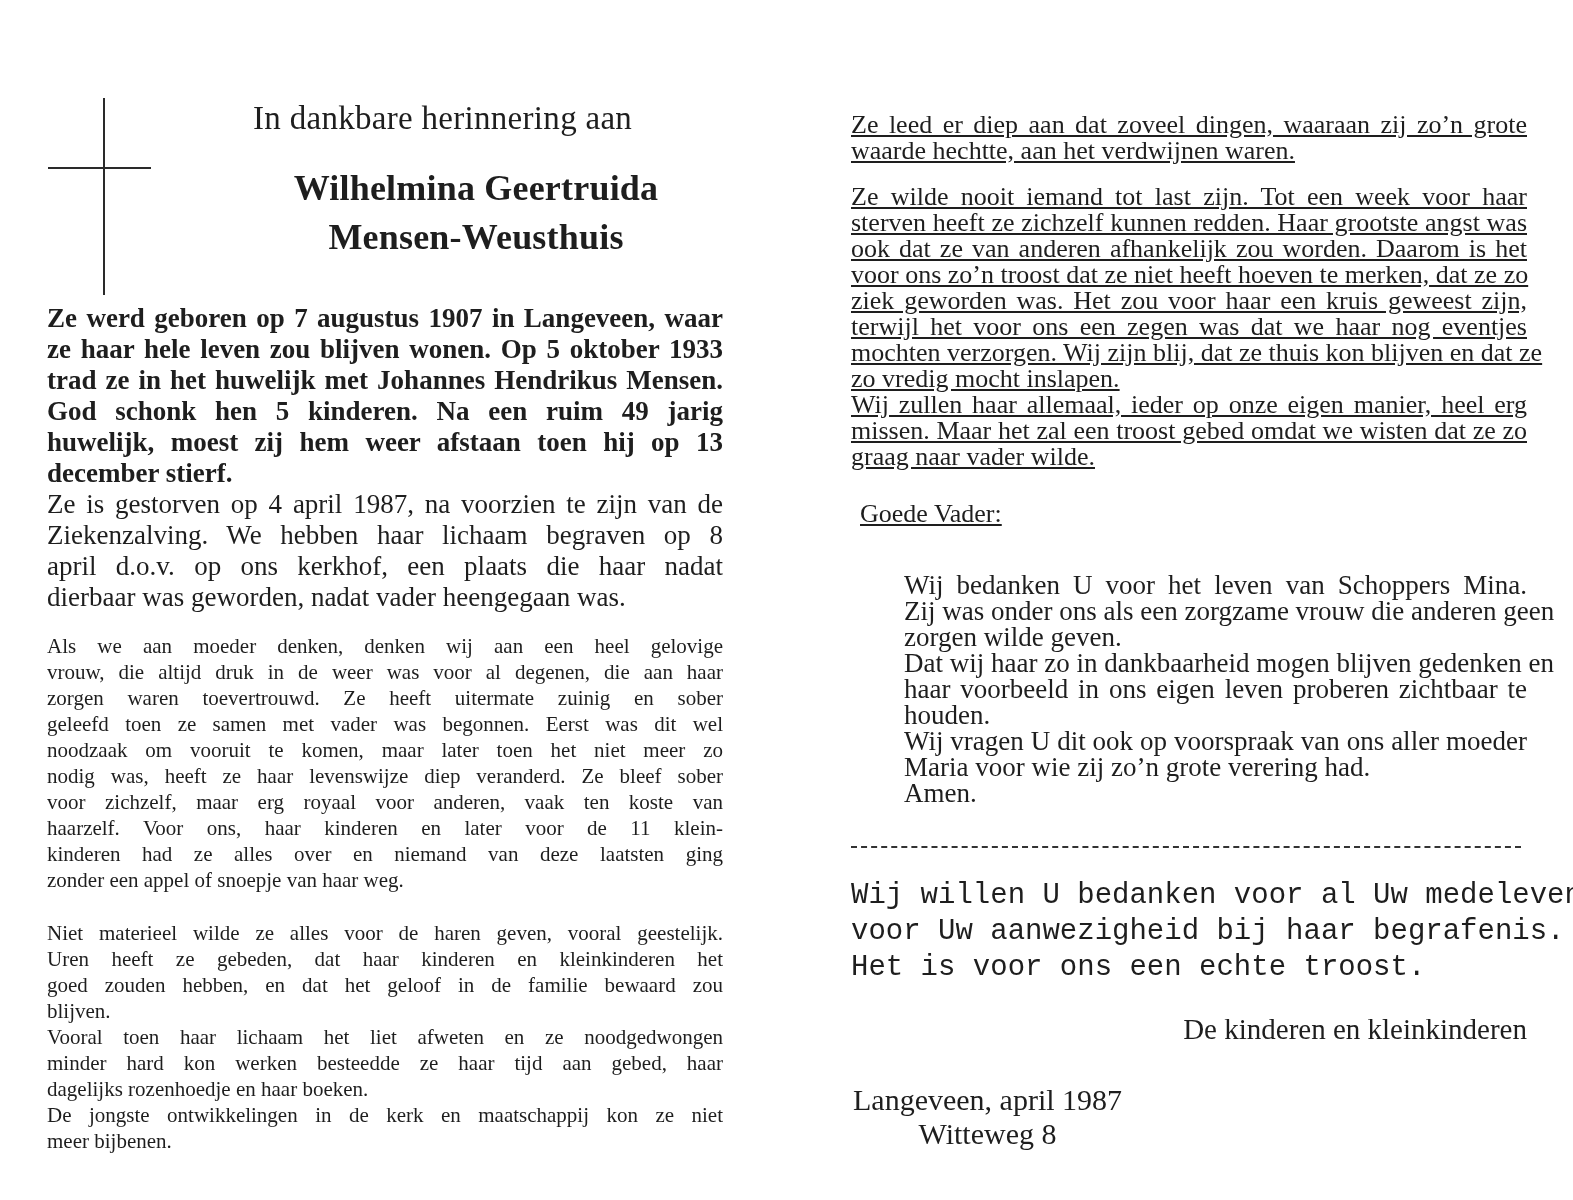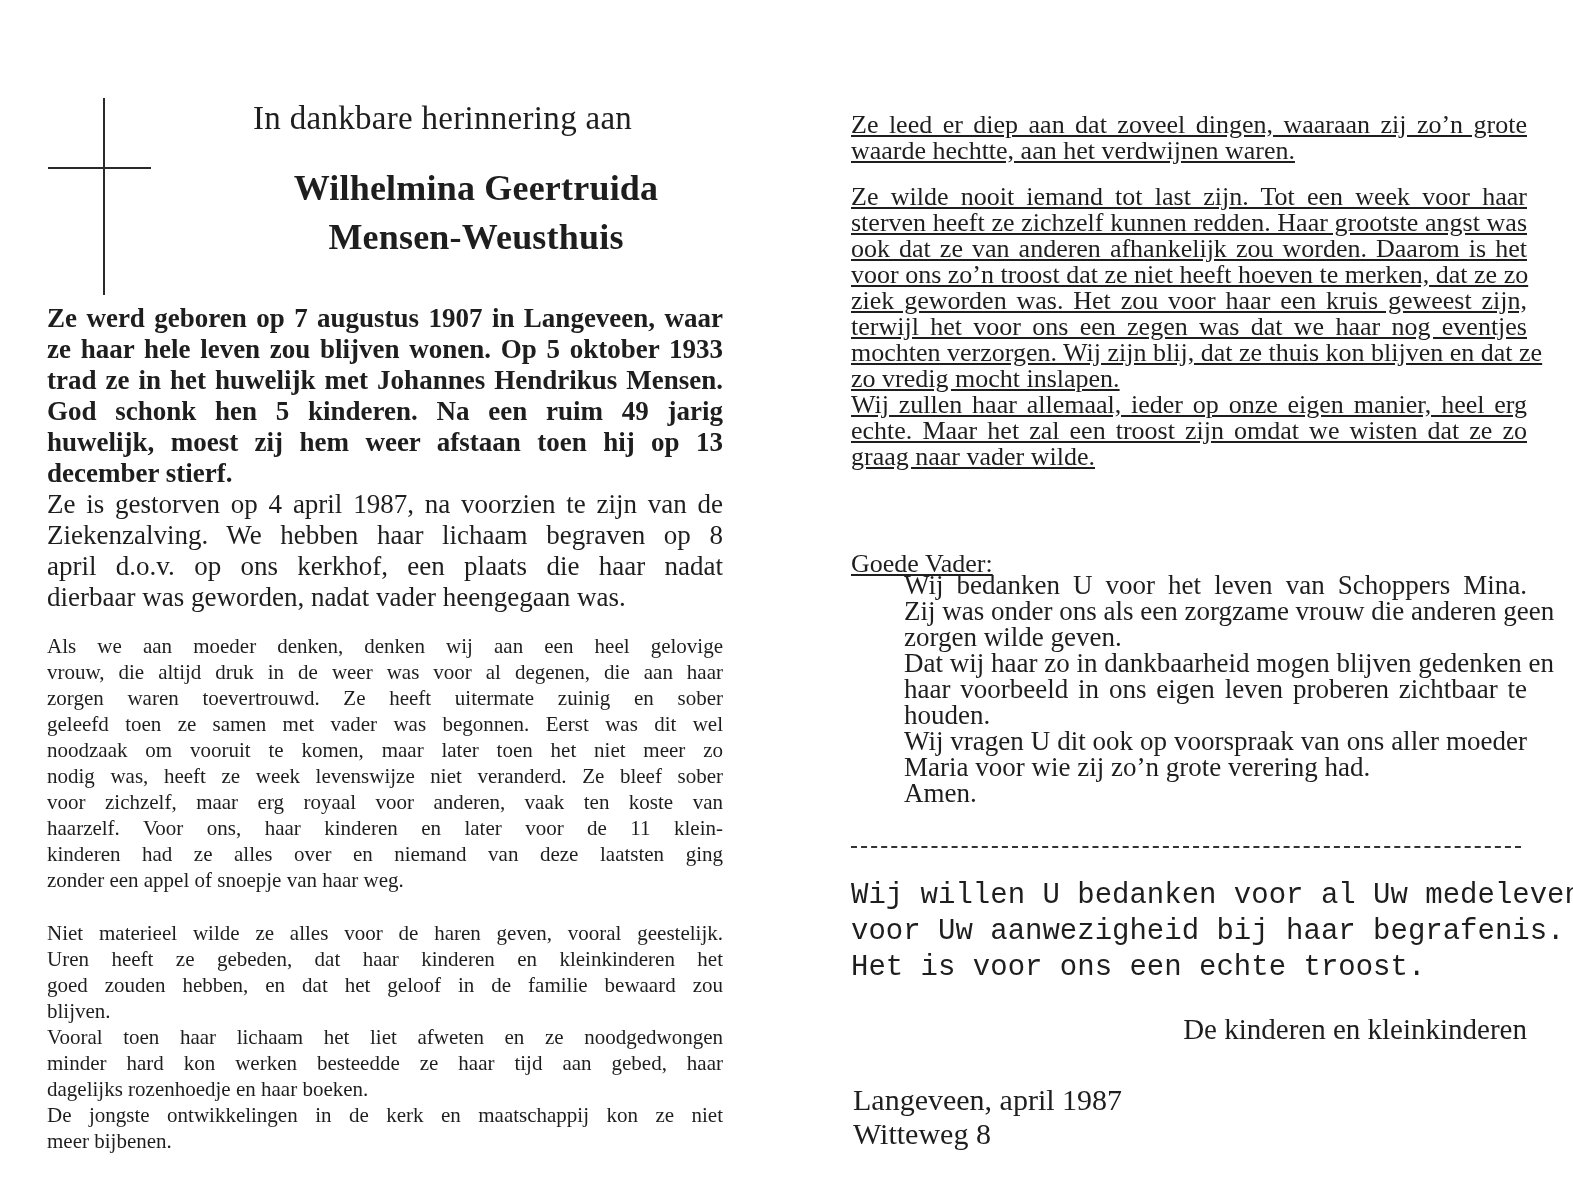--- a/index.html
+++ b/index.html
@@ -28,21 +28,21 @@
   .rc { position: absolute; left: 851px; width: 676px; }
   .rc .ln { font-size: 26px; height: 26px; line-height: 26px; text-decoration: underline; }
   .prayer { position: absolute; left: 904px; width: 623px; }
   .prayer .ln { font-size: 27px; height: 26px; line-height: 26px; }
 
   .dashed { position: absolute; left: 851px; top: 846px; width: 670px; height: 0; border-top: 2px dashed #333; }
   .thanks { position: absolute; left: 851px; width: 680px; }
   .thanks .ln { font-size: 29px; height: 36px; line-height: 36px; text-align: left; text-align-last: left; font-family: Liberation Mono, monospace; }
 
   .sign { position: absolute; right: 46px; top: 1013px; font-size: 29px; }
-  .place { position: absolute; left: 853px; top: 1083px; font-size: 30px; line-height: 34px; }
+  .place { position: absolute; left: 853px; top: 1083px; font-size: 30px; line-height: 34px; text-align: center; }
   .place div { white-space: nowrap; }
 </style>
 </head>
 <body>
 
 <div>
   <div class="cross-v"></div>
   <div class="cross-h"></div>
 </div>
 
@@ -63,21 +63,21 @@
     <span class="ln">Ziekenzalving. We hebben haar lichaam begraven op 8</span>
     <span class="ln">april d.o.v. op ons kerkhof, een plaats die haar nadat</span>
     <span class="ln last">dierbaar was geworden, nadat vader heengegaan was.</span>
   </div>
 <div class="lc small" style="top:633px;">
     <span class="ln">Als we aan moeder denken, denken wij aan een heel gelovige</span>
     <span class="ln">vrouw, die altijd druk in de weer was voor al degenen, die aan haar</span>
     <span class="ln">zorgen waren toevertrouwd. Ze heeft uitermate zuinig en sober</span>
     <span class="ln">geleefd toen ze samen met vader was begonnen. Eerst was dit wel</span>
     <span class="ln">noodzaak om vooruit te komen, maar later toen het niet meer zo</span>
-    <span class="ln">nodig was, heeft ze week levenswijze niet veranderd. Ze bleef sober</span>
+    <span class="ln">nodig was, heeft ze haar levenswijze diep veranderd. Ze bleef sober</span>
     <span class="ln">voor zichzelf, maar erg royaal voor anderen, vaak ten koste van</span>
     <span class="ln">haarzelf. Voor ons, haar kinderen en later voor de 11 klein-</span>
     <span class="ln">kinderen had ze alles over en niemand van deze laatsten ging</span>
     <span class="ln last">zonder een appel of snoepje van haar weg.</span>
   </div>
 <div class="lc small" style="top:920px;">
     <span class="ln">Niet materieel wilde ze alles voor de haren geven, vooral geestelijk.</span>
     <span class="ln">Uren heeft ze gebeden, dat haar kinderen en kleinkinderen het</span>
     <span class="ln">goed zouden hebben, en dat het geloof in de familie bewaard zou</span>
     <span class="ln last">blijven.</span>
@@ -95,24 +95,24 @@
 <div class="rc" style="top:184px;">
     <span class="ln">Ze wilde nooit iemand tot last zijn. Tot een week voor haar</span>
     <span class="ln">sterven heeft ze zichzelf kunnen redden.  Haar grootste angst was</span>
     <span class="ln">ook dat ze van anderen afhankelijk zou worden. Daarom is het</span>
     <span class="ln">voor ons zo’n troost dat ze niet heeft hoeven te merken, dat ze zo</span>
     <span class="ln">ziek geworden was. Het zou voor haar een kruis geweest zijn,</span>
     <span class="ln">terwijl het voor ons een zegen was dat we haar nog eventjes</span>
     <span class="ln">mochten verzorgen. Wij zijn blij, dat ze thuis kon blijven en dat ze</span>
     <span class="ln last">zo vredig mocht inslapen.</span>
     <span class="ln">Wij zullen haar allemaal, ieder op onze eigen manier, heel erg</span>
-    <span class="ln">echte. Maar het zal een troost zijn omdat we wisten dat ze zo</span>
+    <span class="ln">missen. Maar het zal een troost gebed omdat we wisten dat ze zo</span>
     <span class="ln last">graag naar vader wilde.</span>
   </div>
-<div class="rc" style="top:551px;">
+<div class="rc" style="top:501px;margin-left:9px;">
   <span class="ln last">Goede Vader:</span>
 </div>
 <div class="prayer" style="top:572px;">
     <span class="ln">Wij bedanken U voor het leven van Schoppers Mina.</span>
     <span class="ln">Zij was onder ons als een zorgzame vrouw die anderen geen</span>
     <span class="ln last">zorgen wilde geven.</span>
     <span class="ln">Dat wij haar zo in dankbaarheid mogen blijven gedenken en</span>
     <span class="ln">haar voorbeeld in ons eigen leven proberen zichtbaar te</span>
     <span class="ln last">houden.</span>
     <span class="ln">Wij vragen U dit ook op voorspraak van ons aller moeder</span>

